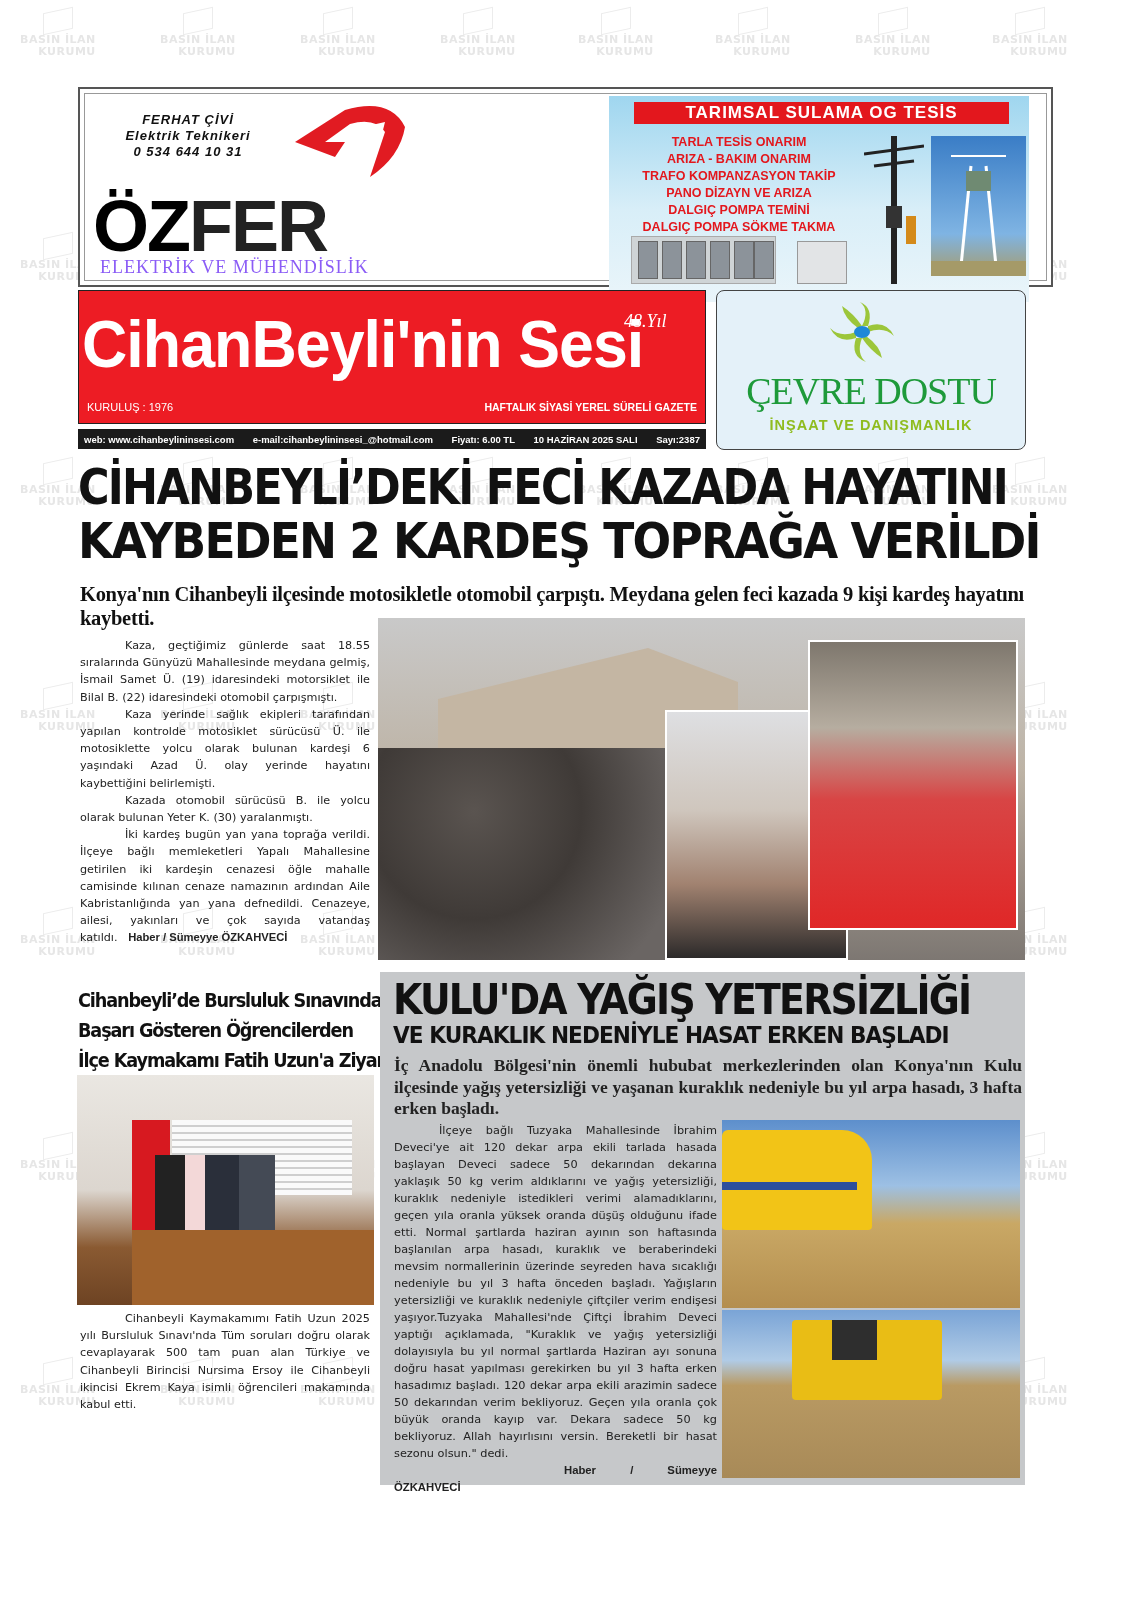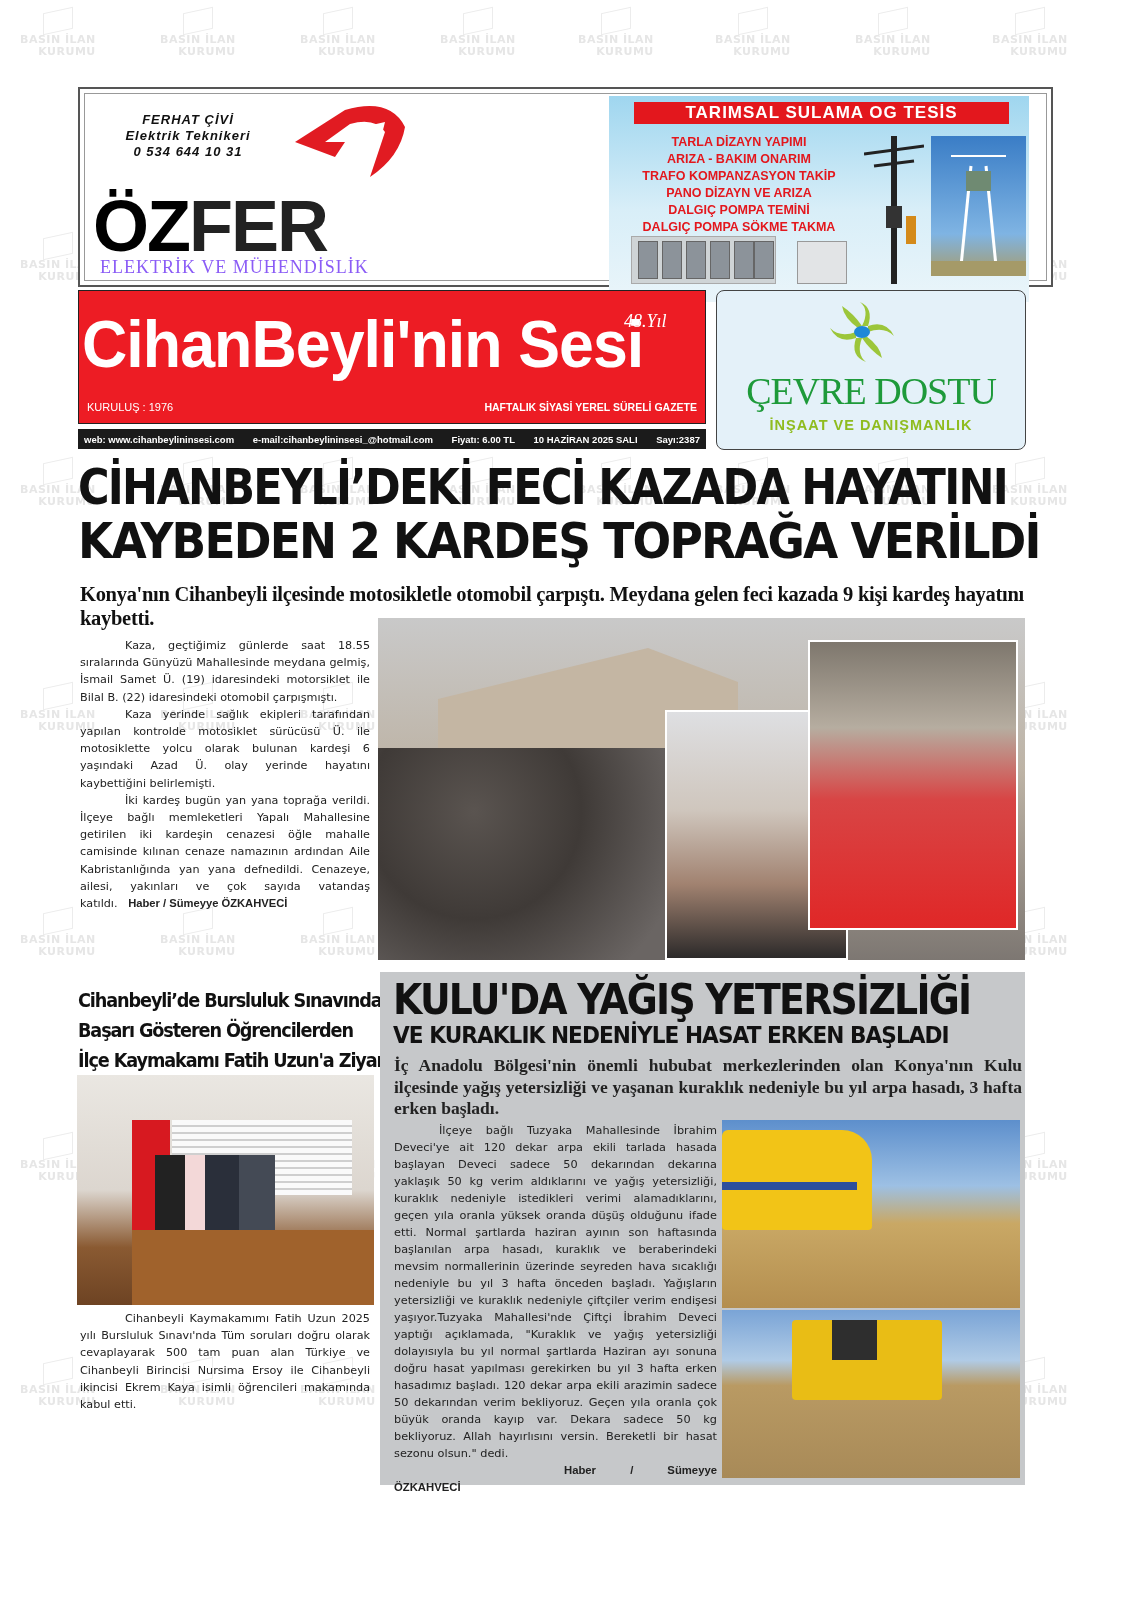--- a/index.html
+++ b/index.html
@@ -156,21 +156,21 @@
       <path d="M60 28 L95 20 L92 32 L70 36 L68 45 L85 44 L80 56 L66 57 L60 75 L48 75 Z" fill="#fff"></path>
     </svg>
     <div id="ozfer-word" class="abs">
       <span class="red">ÖZ</span><span class="blk">FER</span>
     </div>
     <div id="ozfer-sub" class="abs">ELEKTRİK VE MÜHENDİSLİK</div>
 
     <div id="tarim" class="abs">
       <div id="tarim-title" class="abs">TARIMSAL SULAMA OG TESİS</div>
       <div id="tarim-list" class="abs">
-        <div>TARLA DİZAYN YAPIMI</div>
+        <div>TARLA TESİS ONARIM</div>
         <div>ARIZA - BAKIM ONARIM</div>
         <div>TRAFO KOMPANZASYON TAKİP</div>
         <div>PANO DİZAYN VE ARIZA</div>
         <div>DALGIÇ POMPA TEMİNİ</div>
         <div>DALGIÇ POMPA SÖKME TAKMA</div>
       </div>
       <div id="tarim-panel1" class="abs">
         <div class="cab" style="left:6px"></div>
           <div class="cab" style="left:30px"></div>
           <div class="cab" style="left:54px"></div>
@@ -229,20 +229,21 @@
   <div id="cevre-sub" class="abs">İNŞAAT VE DANIŞMANLIK</div>
 </div>
 
 <div id="h1a" class="abs headline">CİHANBEYLİ’DEKİ FECİ KAZADA HAYATINI</div>
 <div id="h1b" class="abs headline">KAYBEDEN 2 KARDEŞ TOPRAĞA VERİLDİ</div>
 <div id="lead1" class="abs">Konya'nın Cihanbeyli ilçesinde motosikletle otomobil çarpıştı. Meydana gelen feci kazada 9 kişi kardeş hayatını kaybetti.</div>
 
 <div id="story1-text" class="abs body">
   <p>Kaza, geçtiğimiz günlerde saat 18.55 sıralarında Günyüzü Mahallesinde meydana gelmiş, İsmail Samet Ü. (19) idaresindeki motorsiklet ile Bilal B. (22) idaresindeki otomobil çarpışmıştı.</p>
   <p>Kaza yerinde sağlık ekipleri tarafından yapılan kontrolde motosiklet sürücüsü Ü. ile motosiklette yolcu olarak bulunan kardeşi 6 yaşındaki Azad Ü. olay yerinde hayatını kaybettiğini belirlemişti.</p>
+  <p>Kazada otomobil sürücüsü B. ile yolcu olarak bulunan Yeter K. (30) yaralanmıştı.</p>
   <p><span>İki kardeş bugün yan yana toprağa verildi. İlçeye bağlı memleketleri Yapalı Mahallesine getirilen iki kardeşin cenazesi öğle mahalle camisinde kılınan cenaze namazının ardından Aile Kabristanlığında yan yana defnedildi. Cenazeye, ailesi, yakınları ve çok sayıda vatandaş katıldı.</span>&nbsp;&nbsp;&nbsp;<span class="byline">Haber / Sümeyye ÖZKAHVECİ</span></p>
 </div>
 
 <div id="photo1" class="abs">
   <div class="house"></div>
   <div class="crowd"></div>
   <div id="photo1-inset1" class="abs"></div>
   <div id="photo1-inset2" class="abs"></div>
 </div>
 

